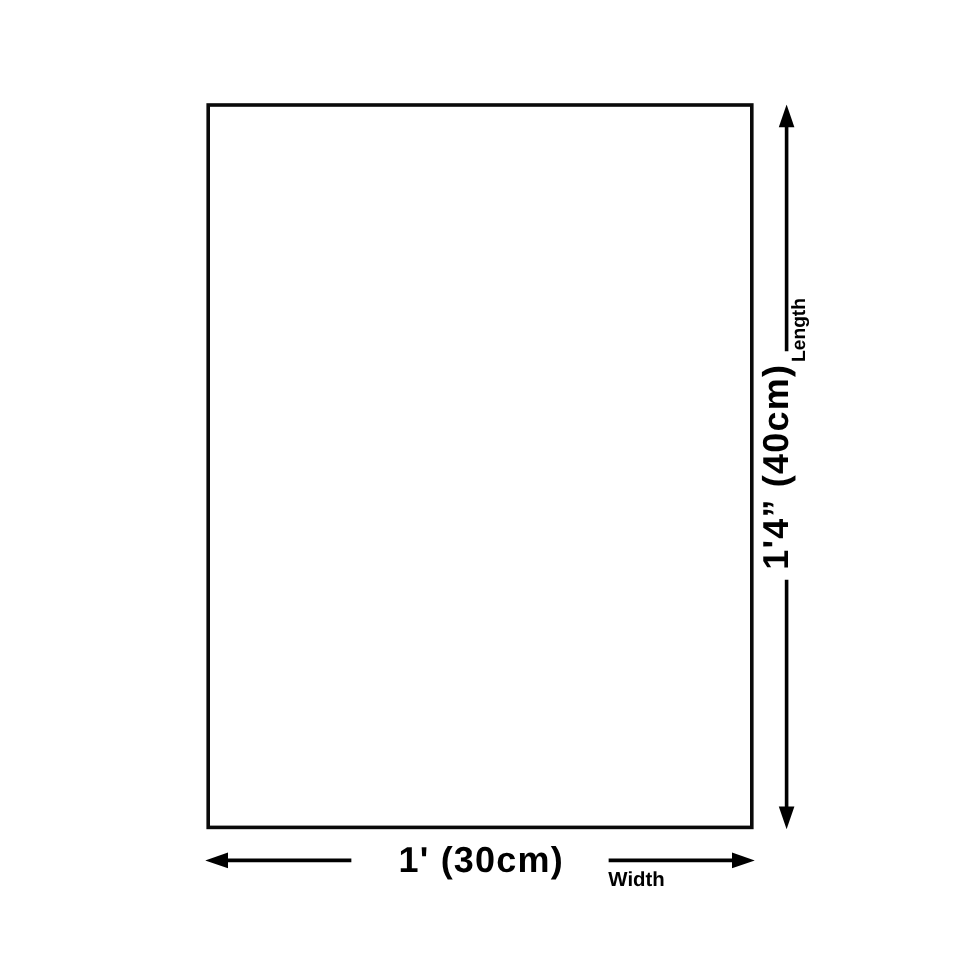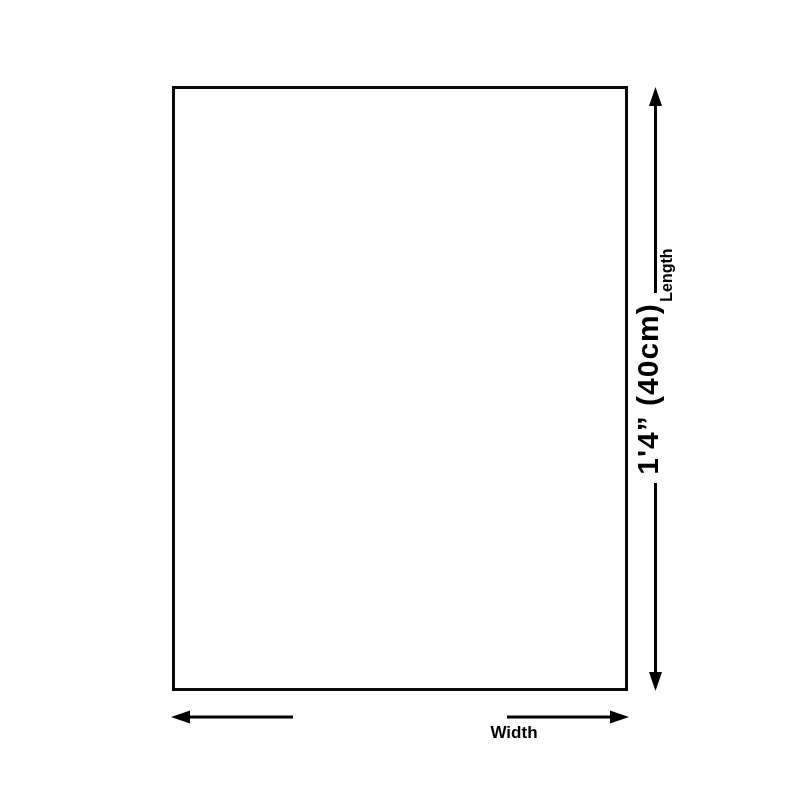--- a/index.html
+++ b/index.html
@@ -69,21 +69,21 @@
     letter-spacing: 1px;
     white-space: nowrap;
   }
   .dim-label-horizontal {
     position: absolute;
     left: 474px;
     top: 723px;
     width: 80px;
     height: 20px;
     line-height: 20px;
-    text-align: center;
+    text-align: right;
     font-size: 17px;
     font-weight: 700;
     white-space: nowrap;
   }
   .arrow-top    { left: 648px; top: 87px;  }
   .arrow-bottom { left: 648px; top: 483px; }
   .arrow-left   { left: 171px; top: 710px; }
   .arrow-right  { left: 507px; top: 710px; }
 </style>
 </head>
@@ -105,20 +105,21 @@
   <svg class="dim-arrow arrow-bottom" width="15" height="208" viewBox="0 0 15 208">
     <line x1="7.5" y1="0" x2="7.5" y2="192" stroke="#000000" stroke-width="3"></line>
     <polygon points="7.5,208 1,189 14,189" fill="#000000"></polygon>
   </svg>
 
   <svg class="dim-arrow arrow-left" width="122" height="14" viewBox="0 0 122 14">
     <line x1="122" y1="7" x2="14" y2="7" stroke="#000000" stroke-width="3"></line>
     <polygon points="0,7 19,0.5 19,13.5" fill="#000000"></polygon>
   </svg>
 
+  <div class="dim-value-horizontal">1' (30cm)</div>
 
   <div class="dim-label-horizontal">Width</div>
 
   <svg class="dim-arrow arrow-right" width="122" height="14" viewBox="0 0 122 14">
     <line x1="0" y1="7" x2="108" y2="7" stroke="#000000" stroke-width="3"></line>
     <polygon points="122,7 103,0.5 103,13.5" fill="#000000"></polygon>
   </svg>
 
 </div>
 

